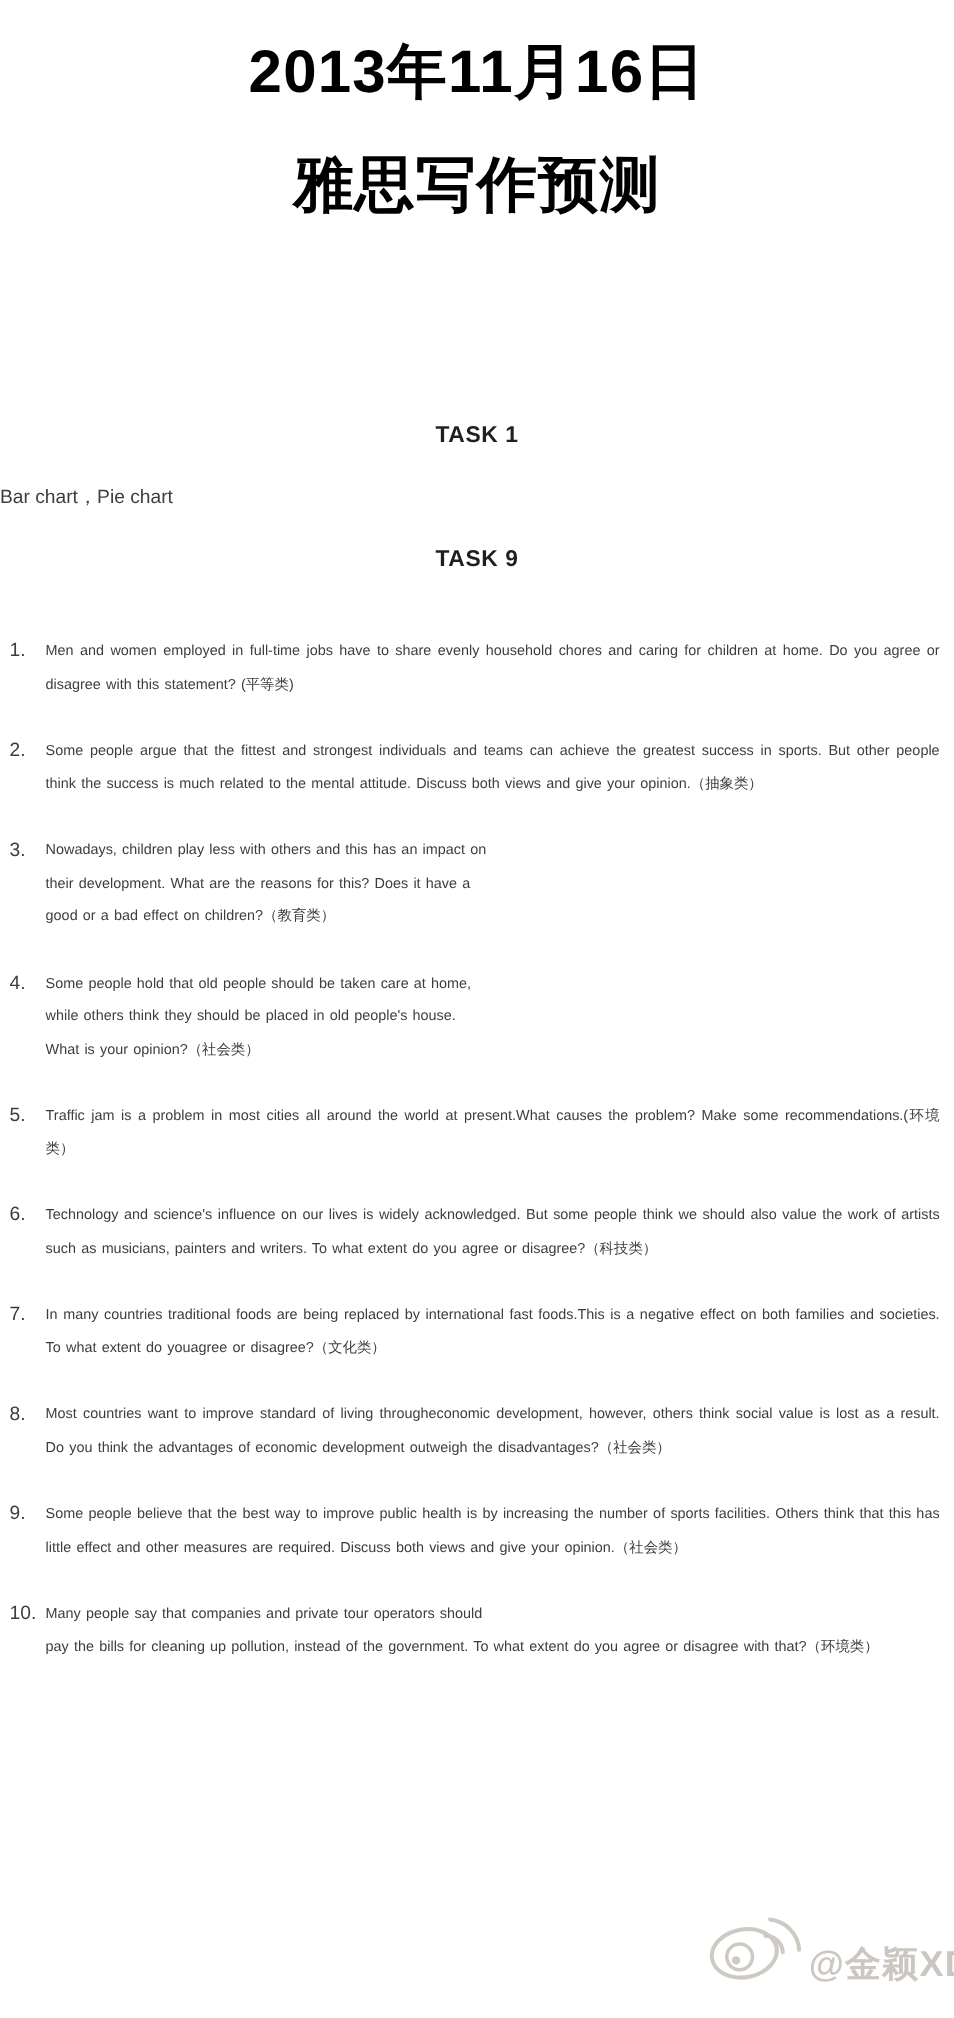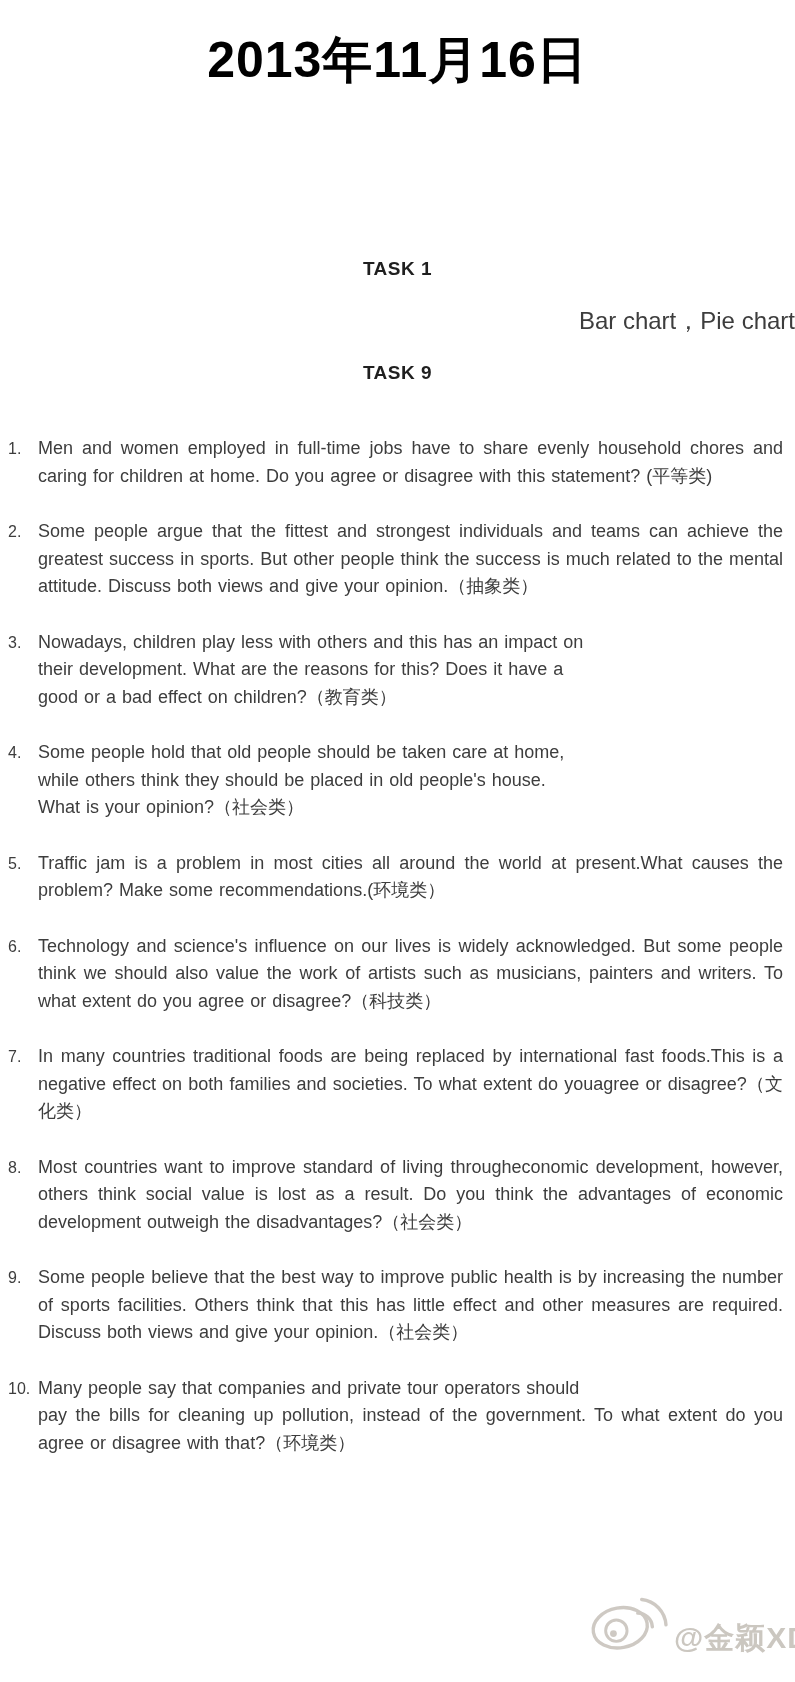--- a/index.html
+++ b/index.html
@@ -37,22 +37,22 @@
     text-align: center;
     font-size: 19px;
     line-height: 24px;
     font-weight: 700;
     color: #1f1f1f;
     letter-spacing: 0.5px;
   }
   .task1-heading { margin-top: 168px; }
   .task1-content {
     margin: 28px 0 0 0;
-    text-align: right;
-    font-size: 24px;
+    text-align: left;
+    font-size: 16px;
     line-height: 24px;
     color: #3d3d3d;
   }
   .task2-heading { margin-top: 28px; }
 
   .item-list {
     list-style: none;
     margin: 50px 0 0 0;
     padding: 0 12px 0 8px;
   }
@@ -61,21 +61,21 @@
     grid-template-columns: 30px 1fr;
     margin-bottom: 28px;
   }
   .item-number {
     font-size: 16px;
     line-height: 27.5px;
     color: #3d3d3d;
   }
   .item-text {
     margin: 0;
-    font-size: 18px;
+    font-size: 12px;
     line-height: 27.5px;
     color: #3d3d3d;
     text-align: justify;
     white-space: pre-line;
     word-spacing: 1px;
   }
 
   .watermark {
     position: absolute;
     left: 590px;
@@ -99,20 +99,21 @@
     white-space: nowrap;
   }
 </style>
 </head>
 <body>
 
 <div class="page">
 
   <h1 class="doc-title line1">2013年11月16日</h1>
 
+  <h1 class="doc-title line2">雅思写作预测</h1>
 
   <h2 class="task-heading task1-heading">TASK 1</h2>
 
   <p class="task1-content">Bar chart，Pie chart</p>
 
   <h2 class="task-heading task2-heading">TASK 9</h2>
 
   <ol class="item-list">
       <li class="item">
         <span class="item-number">1.</span>

